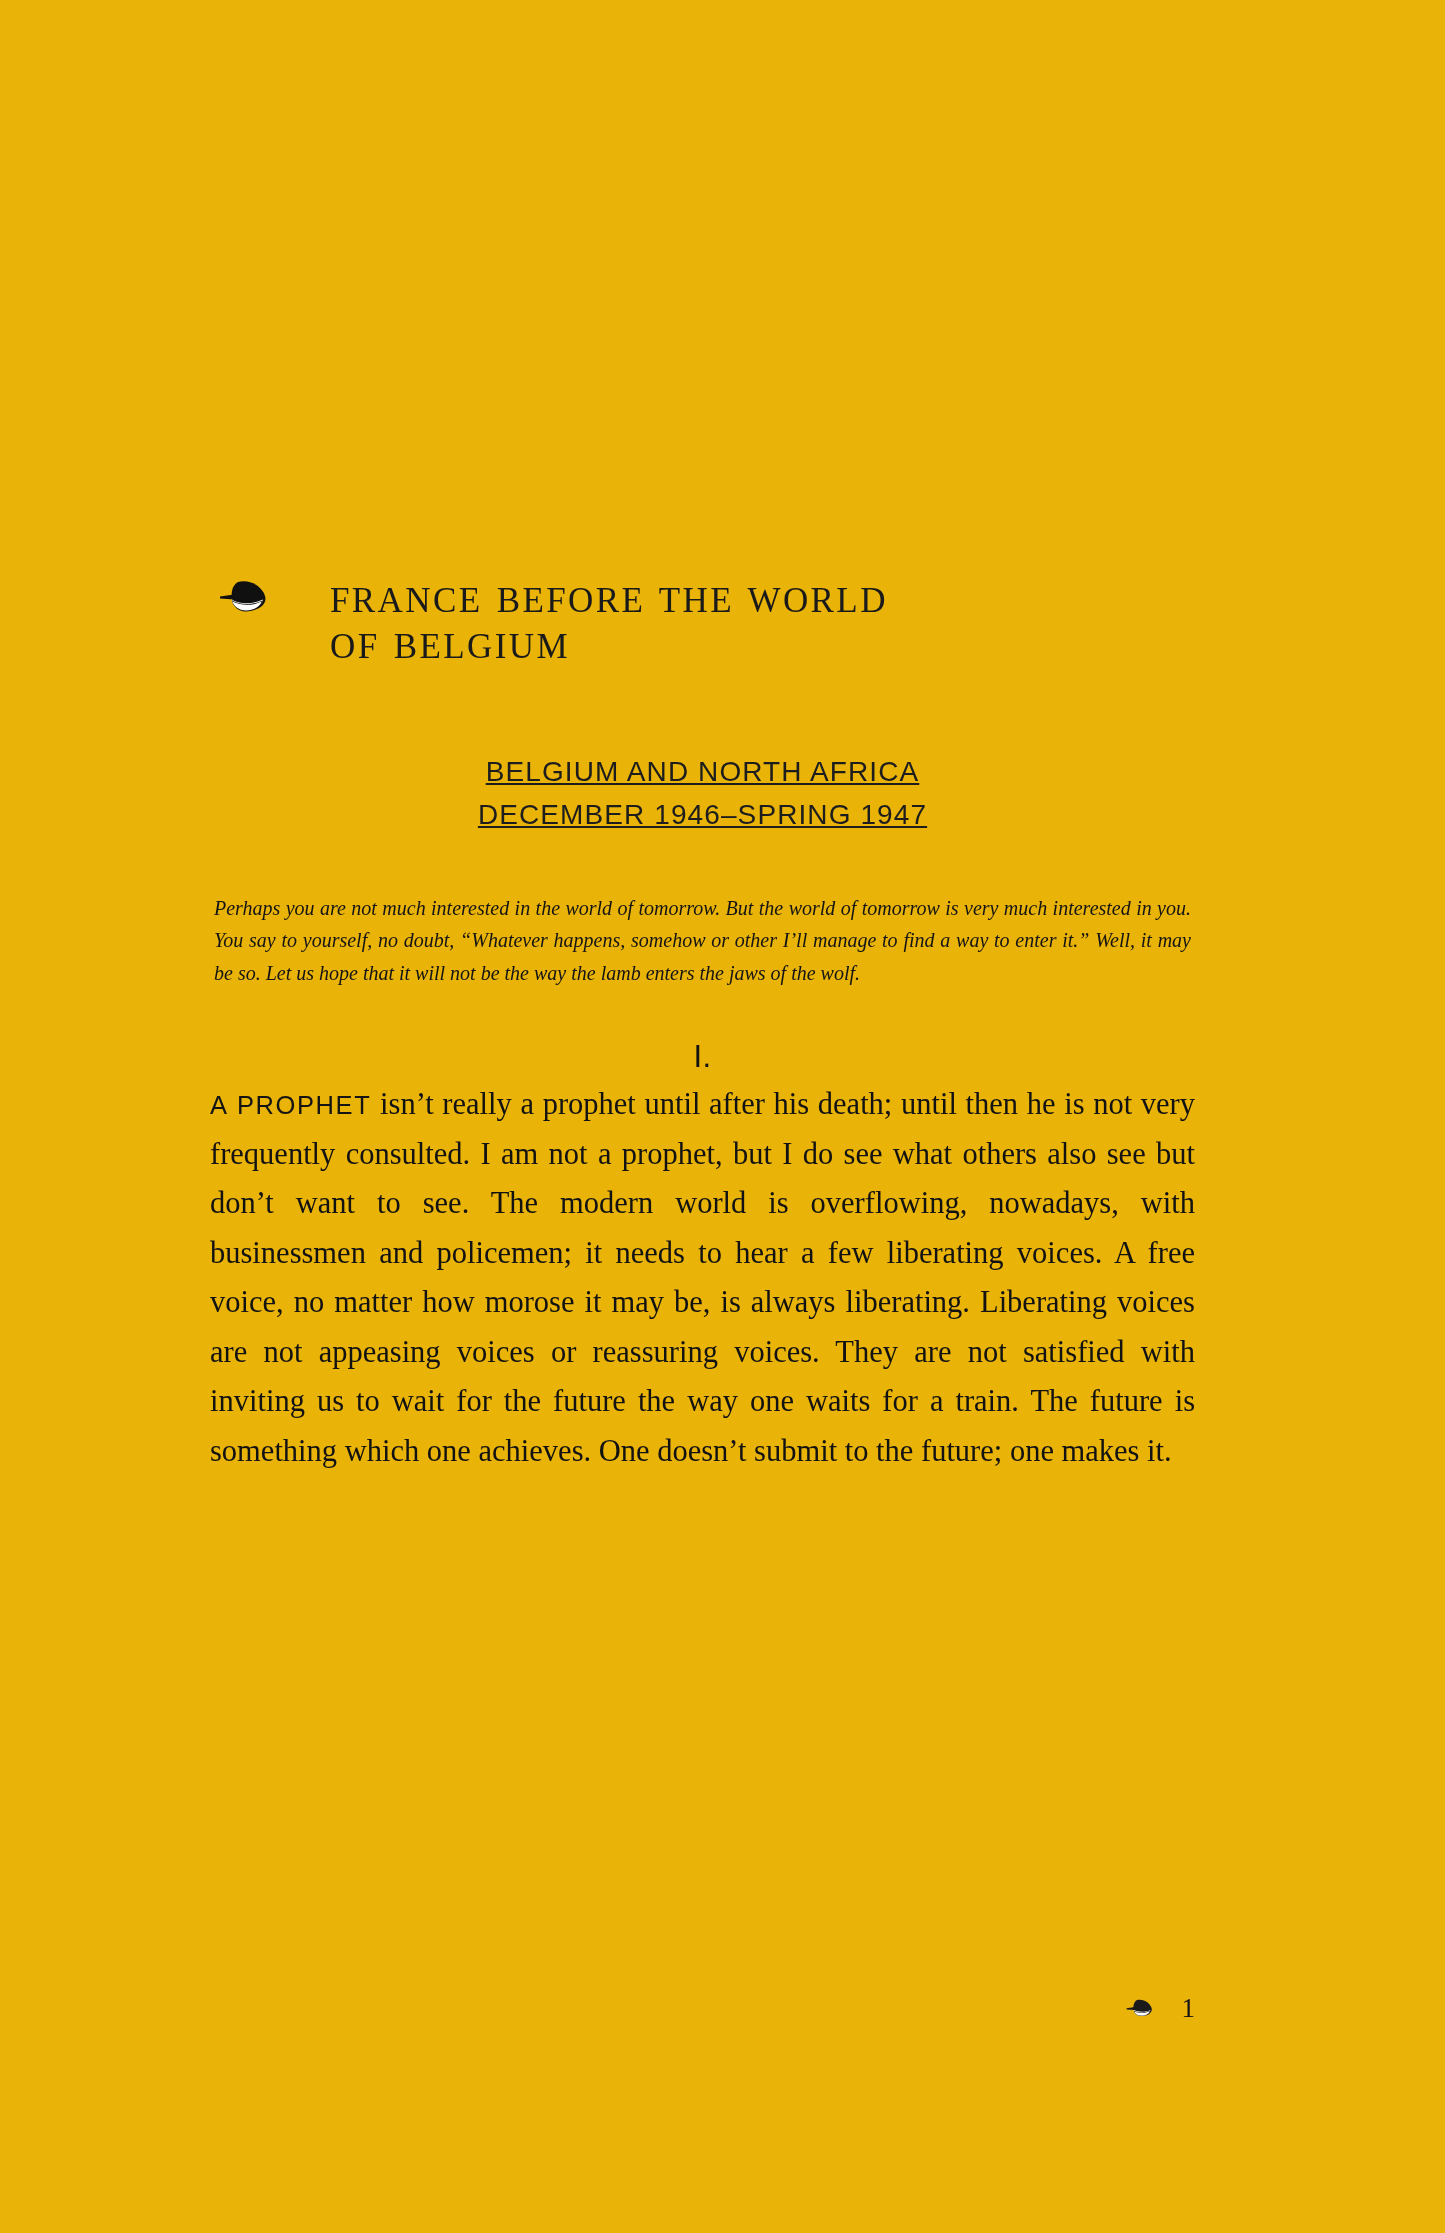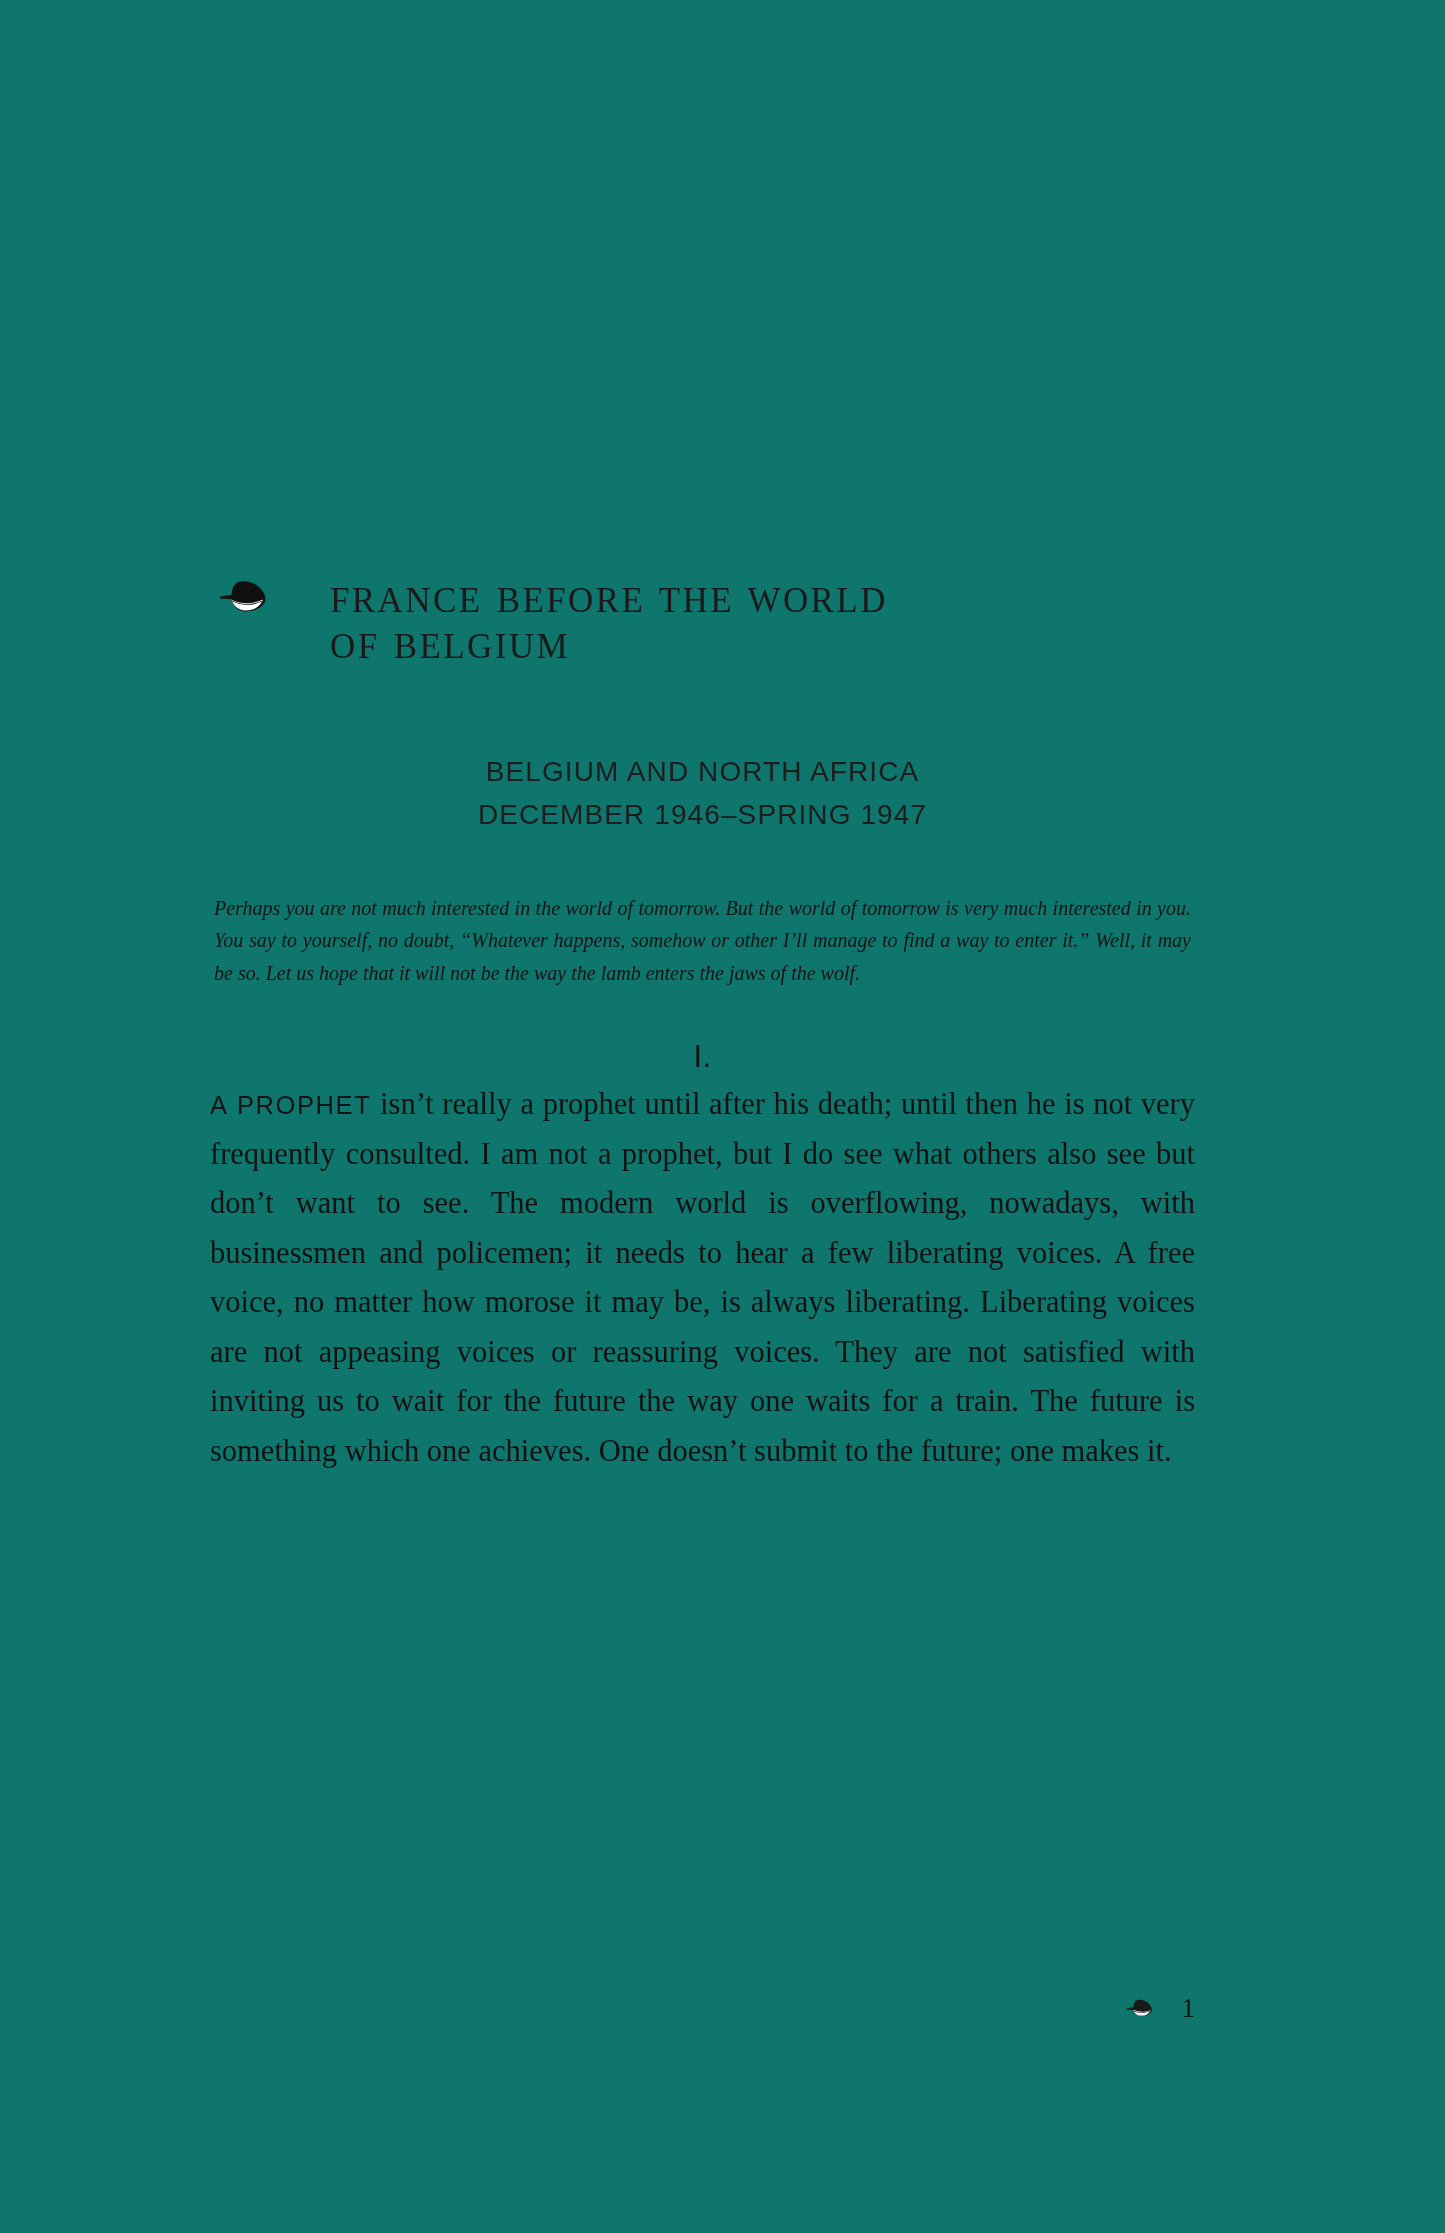--- a/index.html
+++ b/index.html
@@ -12,21 +12,21 @@
     height: 2233px;
     font-family: "Liberation Serif", serif;
     color: #111111;
     -webkit-font-smoothing: antialiased;
   }
 
   .page {
     position: relative;
     width: 1445px;
     height: 2233px;
-    background: #0f766e;
+    background: #eab308;
     overflow: hidden;
   }
 
   
   .content {
     position: absolute;
     left: 210px;
     top: 0;
     width: 985px;
   }
@@ -63,20 +63,21 @@
   .chapter-subtitle {
     margin: 0;
     padding-top: 82px;
     text-align: center;
     font-family: "Liberation Sans", sans-serif;
     font-weight: 400;
     font-size: 28px;
     line-height: 1.52;
     letter-spacing: 1.1px;
     color: #1d1d1d;
+    text-decoration: underline;
   }
   .chapter-subtitle .s-line { display: block; white-space: pre; }
 
   
   .epigraph {
     margin: 4px;
     padding-top: 52px;
     font-family: "Liberation Serif", serif;
     font-style: italic;
     font-size: 20px;

